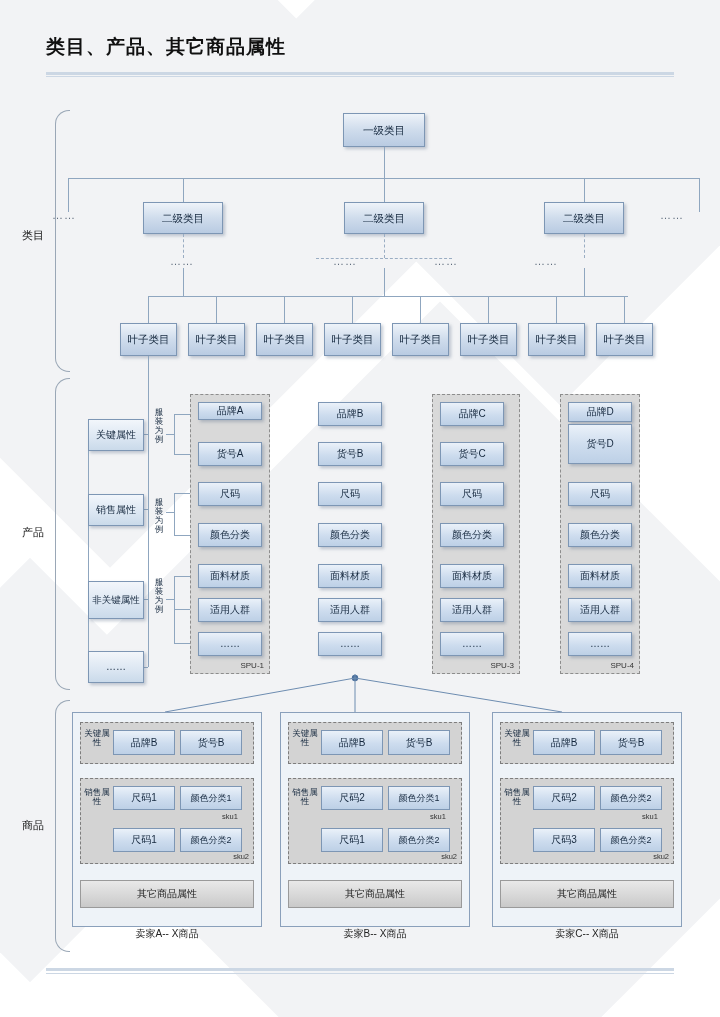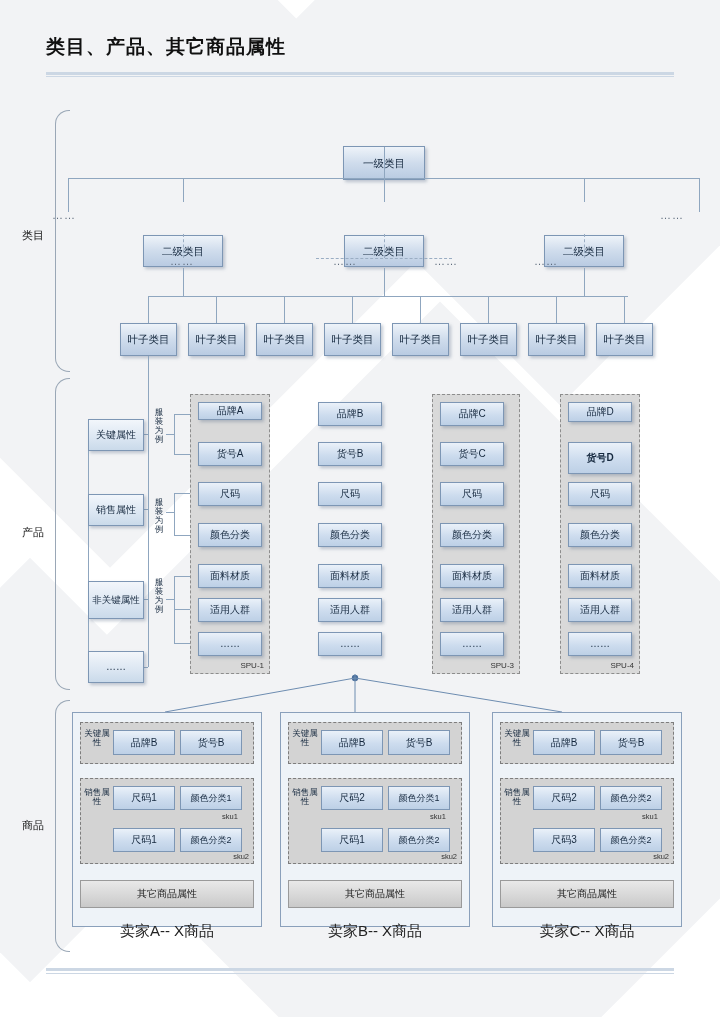--- a/index.html
+++ b/index.html
@@ -36,21 +36,21 @@
     position:absolute;
     box-sizing:border-box;
     border:1px solid #7d96b4;
     background:linear-gradient(180deg,#eef3f9 0%,#cfdcec 50%,#b9cbe2 100%);
     color:#16293f;
     display:flex;align-items:center;justify-content:center;
     text-align:center;
     font-size:10px;
     line-height:1.15;
   }
-  .box.cat{font-size:10.5px;margin-top:33px;}
+  .box.cat{font-size:10.5px;}
   .box.leaf{font-size:10.5px;}
   .box.attr{background:linear-gradient(180deg,#f2f6fb 0%,#dbe6f2 60%,#cadaea 100%);}
   .box.prod{background:linear-gradient(180deg,#eaf1f9 0%,#cddcee 55%,#bdd0e6 100%);}
   .box.grey{
     background:linear-gradient(180deg,#e9e9e9 0%,#d6d6d6 60%,#c9c9c9 100%);
     border:1px solid #9a9a9a;color:#222;
   }
   .shadowbox{box-shadow:2px 2px 3px rgba(90,110,135,.35);}
 
   .line{position:absolute;background:#8fa6bf;}
@@ -74,21 +74,21 @@
     position:absolute;right:5px;bottom:3px;font-size:8px;color:#333;
   }
   
   .goods{
     position:absolute;box-sizing:border-box;
     border:1px solid #8aa0bb;
     background:#eef3f8;
   }
   .goods-label{
     position:absolute;left:0;right:0;bottom:-15px;text-align:center;
-    font-size:15px;color:#222;
+    font-size:10px;color:#222;
   }
   .skugrp{
     position:absolute;box-sizing:border-box;
     border:1px dashed #7d7d7d;background:#d3d3d3;
   }
   .sku-label{position:absolute;right:4px;bottom:2px;font-size:7.5px;color:#333;}
 
   
   .brace{
     position:absolute;
@@ -240,21 +240,21 @@
   <div class="box prod shadowbox" style="left:440px;top:482px;width:64px;height:24px;">尺码</div>
   <div class="box prod shadowbox" style="left:440px;top:523px;width:64px;height:24px;">颜色分类</div>
   <div class="box prod shadowbox" style="left:440px;top:564px;width:64px;height:24px;">面料材质</div>
   <div class="box prod shadowbox" style="left:440px;top:598px;width:64px;height:24px;">适用人群</div>
   <div class="box prod shadowbox" style="left:440px;top:632px;width:64px;height:24px;">……</div>
 
   <div class="spu" style="left:560px;top:394px;width:80px;height:280px;">
     <div class="spu-label">SPU-4</div>
   </div>
   <div class="box prod shadowbox" style="left:568px;top:402px;width:64px;height:20px;">品牌D</div>
-  <div class="box prod shadowbox" style="left:568px;top:442px;width:64px;height:32px;font-weight:bold;">货号D</div>
+  <div class="box prod shadowbox" style="left:568px;top:424px;width:64px;height:40px;">货号D</div>
   <div class="box prod shadowbox" style="left:568px;top:482px;width:64px;height:24px;">尺码</div>
   <div class="box prod shadowbox" style="left:568px;top:523px;width:64px;height:24px;">颜色分类</div>
   <div class="box prod shadowbox" style="left:568px;top:564px;width:64px;height:24px;">面料材质</div>
   <div class="box prod shadowbox" style="left:568px;top:598px;width:64px;height:24px;">适用人群</div>
   <div class="box prod shadowbox" style="left:568px;top:632px;width:64px;height:24px;">……</div>
 
   <svg width="720" height="1017" style="position:absolute;left:0;top:0;pointer-events:none;">
     <circle cx="355" cy="678" r="3.2" fill="#4a6f9c"></circle>
     <path d="M355 678 L165 712" stroke="#6d8cb0" stroke-width="1" fill="none"></path>
     <path d="M355 678 L355 712" stroke="#6d8cb0" stroke-width="1" fill="none"></path>

